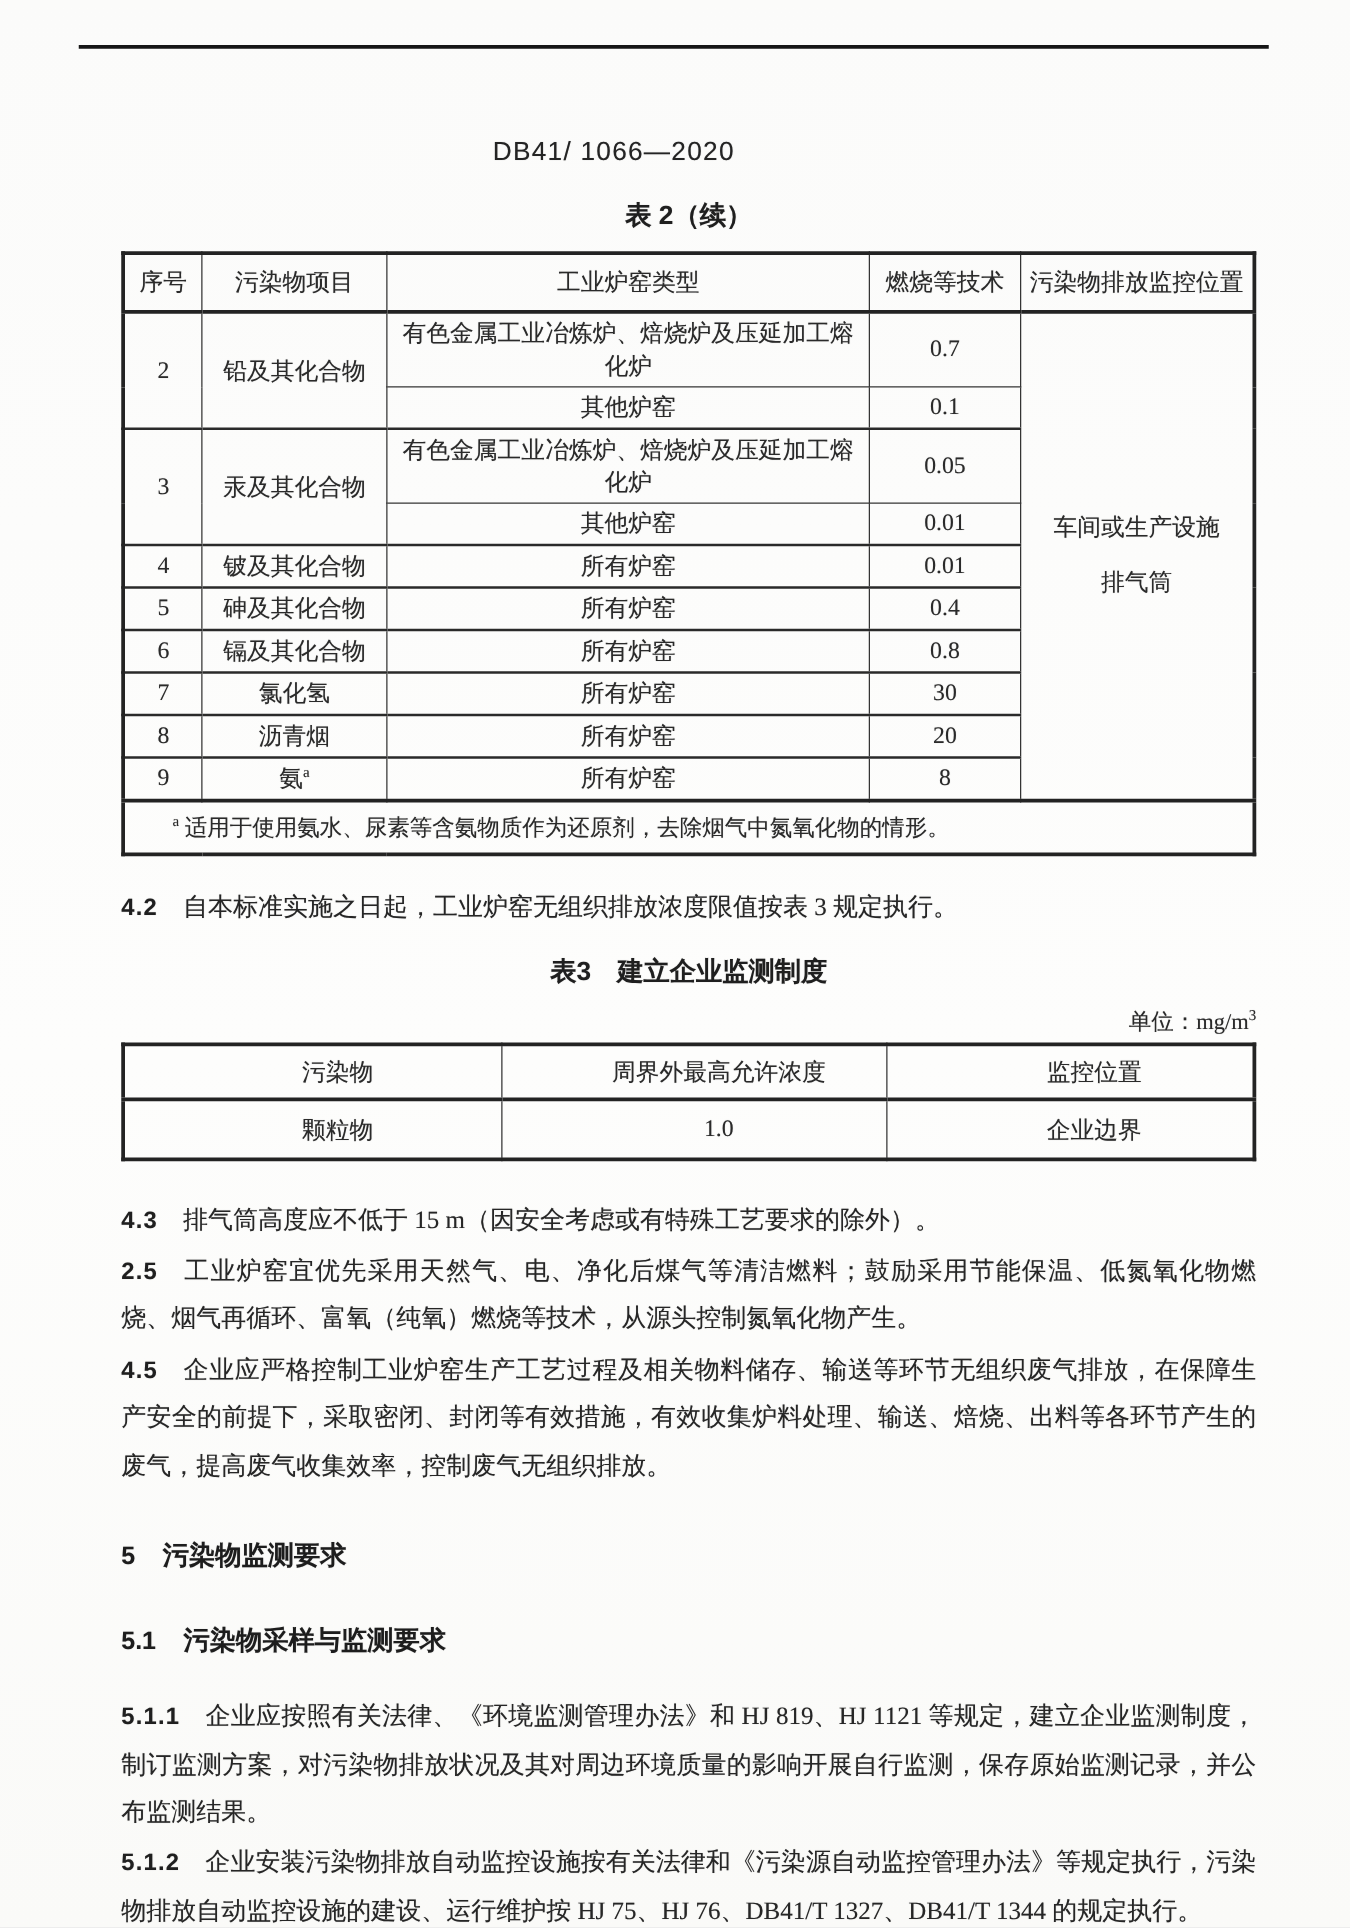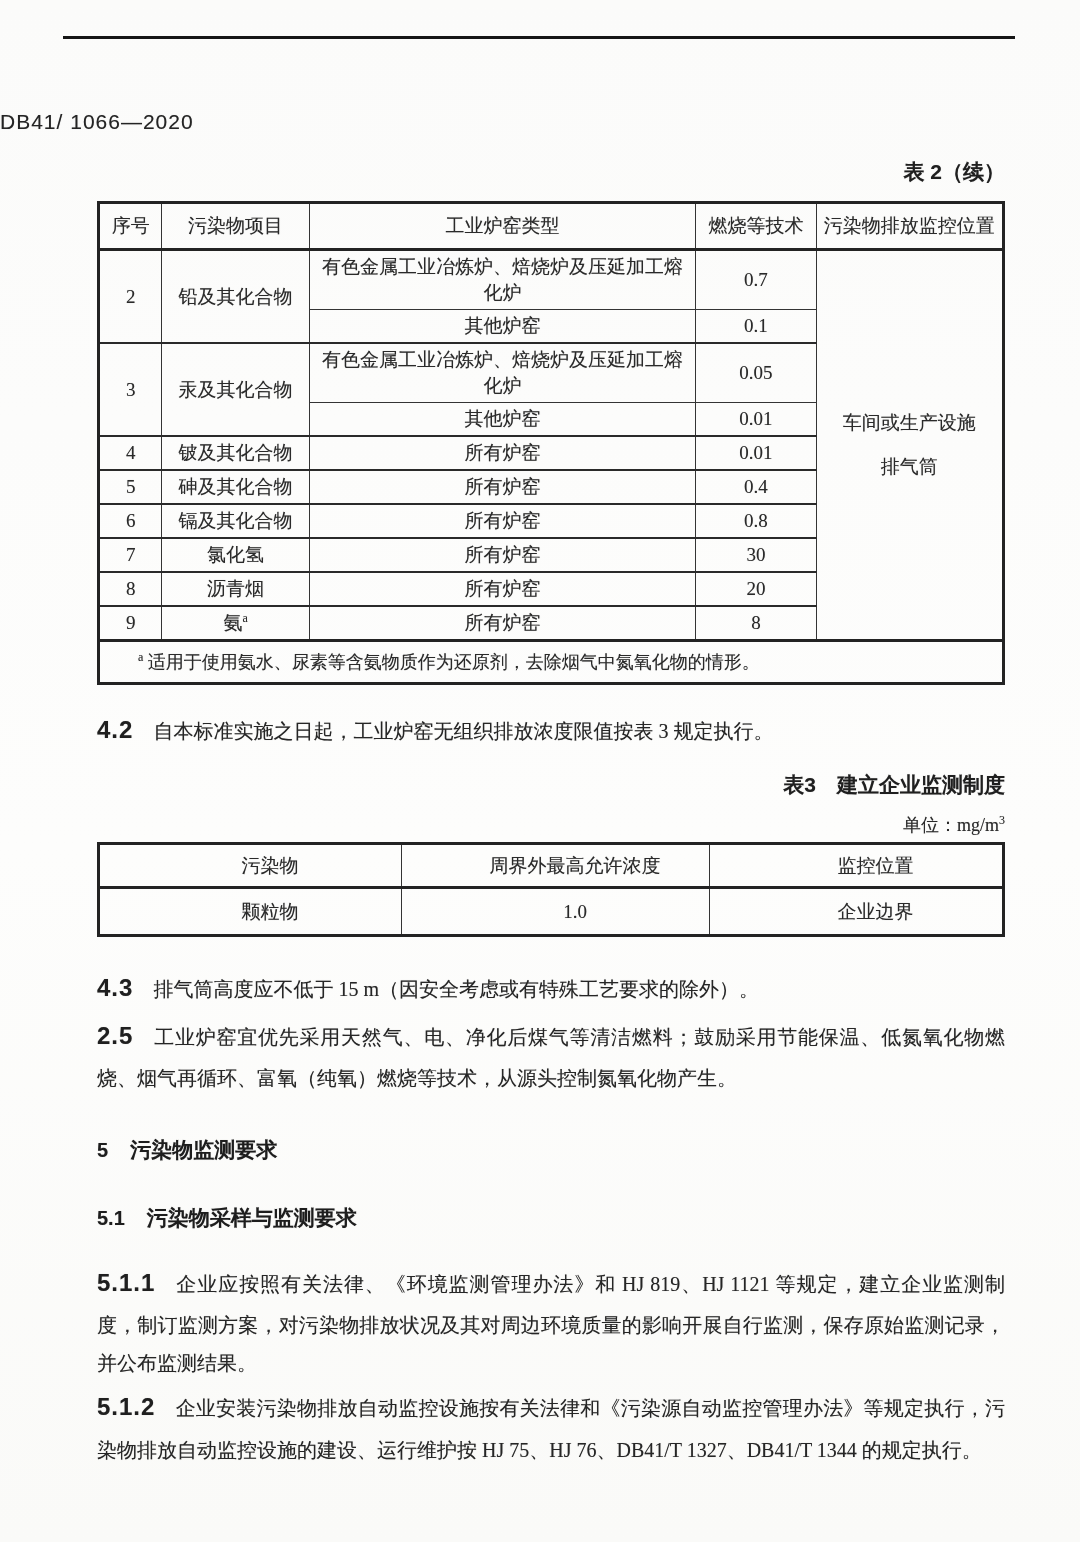--- a/index.html
+++ b/index.html
@@ -18,33 +18,33 @@
   .top-rule {
     position: absolute;
     left: 63px;
     top: 36px;
     width: 952px;
     height: 3px;
     background: #161616;
   }
   .doc-number {
     margin: 110px 98px 0 0;
-    text-align: left;
+    text-align: center;
     font-family: "Liberation Sans", "DejaVu Sans", sans-serif;
     font-size: 21px;
     letter-spacing: 1px;
     color: #242424;
   }
   .content {
     margin-left: 97px;
     width: 908px;
   }
   .tbl-title {
     margin-top: 24px;
-    text-align: right;
+    text-align: center;
     font-family: "Liberation Sans", "DejaVu Sans", sans-serif;
     font-weight: 700;
     font-size: 21px;
     color: #1f1f1f;
   }
   table {
     border-collapse: collapse;
     width: 100%;
     table-layout: fixed;
   }
@@ -72,21 +72,21 @@
   .clause {
     margin: 0;
     font-size: 20px;
     line-height: 1.92;
     text-align: justify;
     color: #262626;
   }
   .clause .pnum {
     font-family: "Liberation Sans", "DejaVu Sans", sans-serif;
     font-weight: 700;
-    font-size: 24px;
+    font-size: 19px;
     margin-right: 20px;
     letter-spacing: 1px;
     color: #1f1f1f;
   }
   .c42 { margin-top: 22px; }
   .t3-title { margin-top: 18px; }
   .unit-line {
     margin-top: 14px;
     text-align: right;
     font-size: 18px;
@@ -236,20 +236,21 @@
         <tr>
           <td>颗粒物</td>
           <td>1.0</td>
           <td>企业边界</td>
         </tr>
       </tbody>
     </table>
 
     <p class="clause c43"><span class="pnum">4.3</span><span>排气筒高度应不低于 15 m（因安全考虑或有特殊工艺要求的除外）。</span></p>
     <p class="clause stack"><span class="pnum">2.5</span><span>工业炉窑宜优先采用天然气、电、净化后煤气等清洁燃料；鼓励采用节能保温、低氮氧化物燃烧、烟气再循环、富氧（纯氧）燃烧等技术，从源头控制氮氧化物产生。</span></p>
+    <p class="clause stack"><span class="pnum">4.5</span><span>企业应严格控制工业炉窑生产工艺过程及相关物料储存、输送等环节无组织废气排放，在保障生产安全的前提下，采取密闭、封闭等有效措施，有效收集炉料处理、输送、焙烧、出料等各环节产生的废气，提高废气收集效率，控制废气无组织排放。</span></p>
 
     <p class="sec-heading s5"><span class="pnum">5</span><span>污染物监测要求</span></p>
 
     <p class="sec-heading s51"><span class="pnum">5.1</span><span>污染物采样与监测要求</span></p>
 
     <p class="clause c511"><span class="pnum">5.1.1</span><span>企业应按照有关法律、《环境监测管理办法》和 HJ 819、HJ 1121 等规定，建立企业监测制度，制订监测方案，对污染物排放状况及其对周边环境质量的影响开展自行监测，保存原始监测记录，并公布监测结果。</span></p>
     <p class="clause stack"><span class="pnum">5.1.2</span><span>企业安装污染物排放自动监控设施按有关法律和《污染源自动监控管理办法》等规定执行，污染物排放自动监控设施的建设、运行维护按 HJ 75、HJ 76、DB41/T 1327、DB41/T 1344 的规定执行。</span></p>
 
   </div>
 </div>

